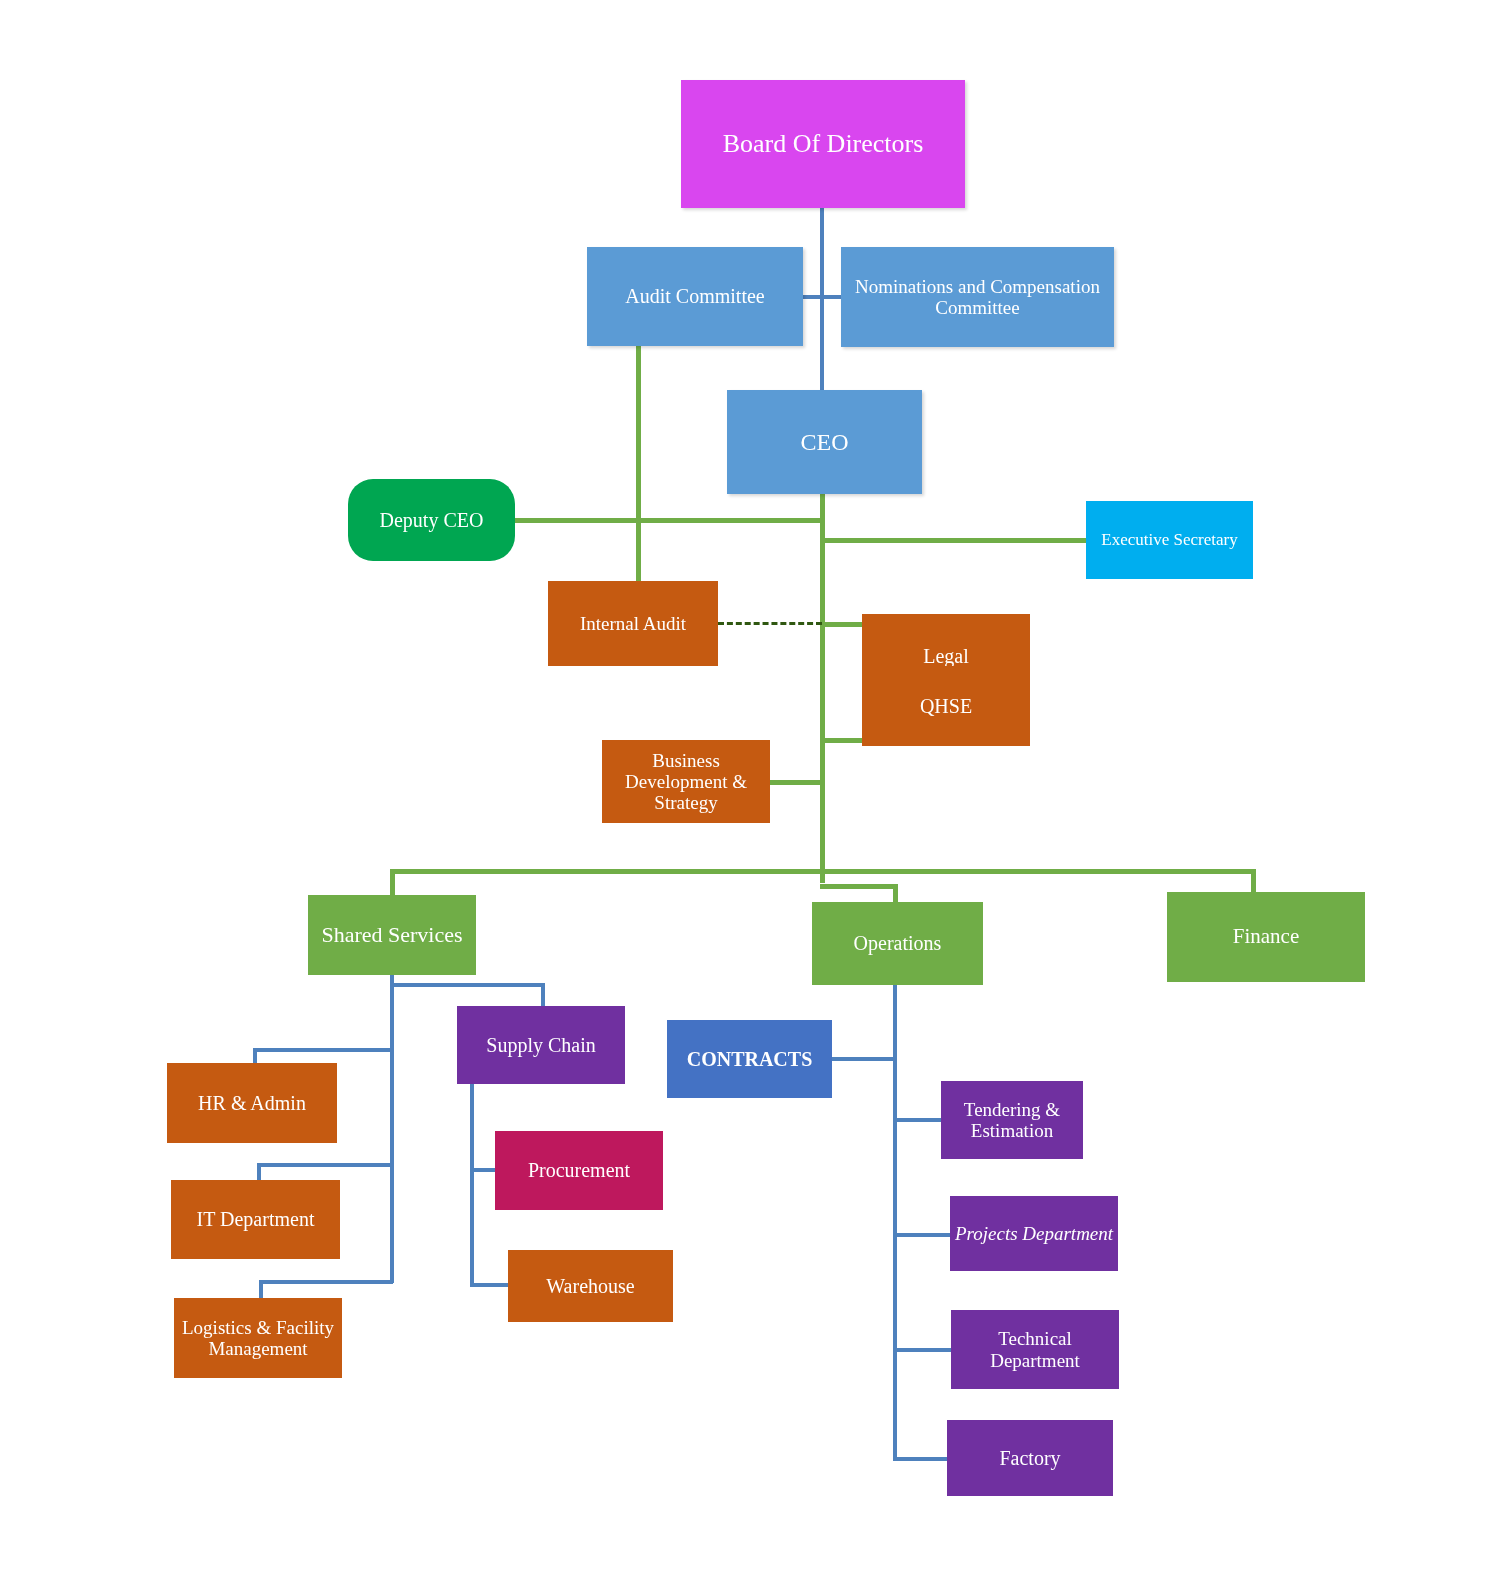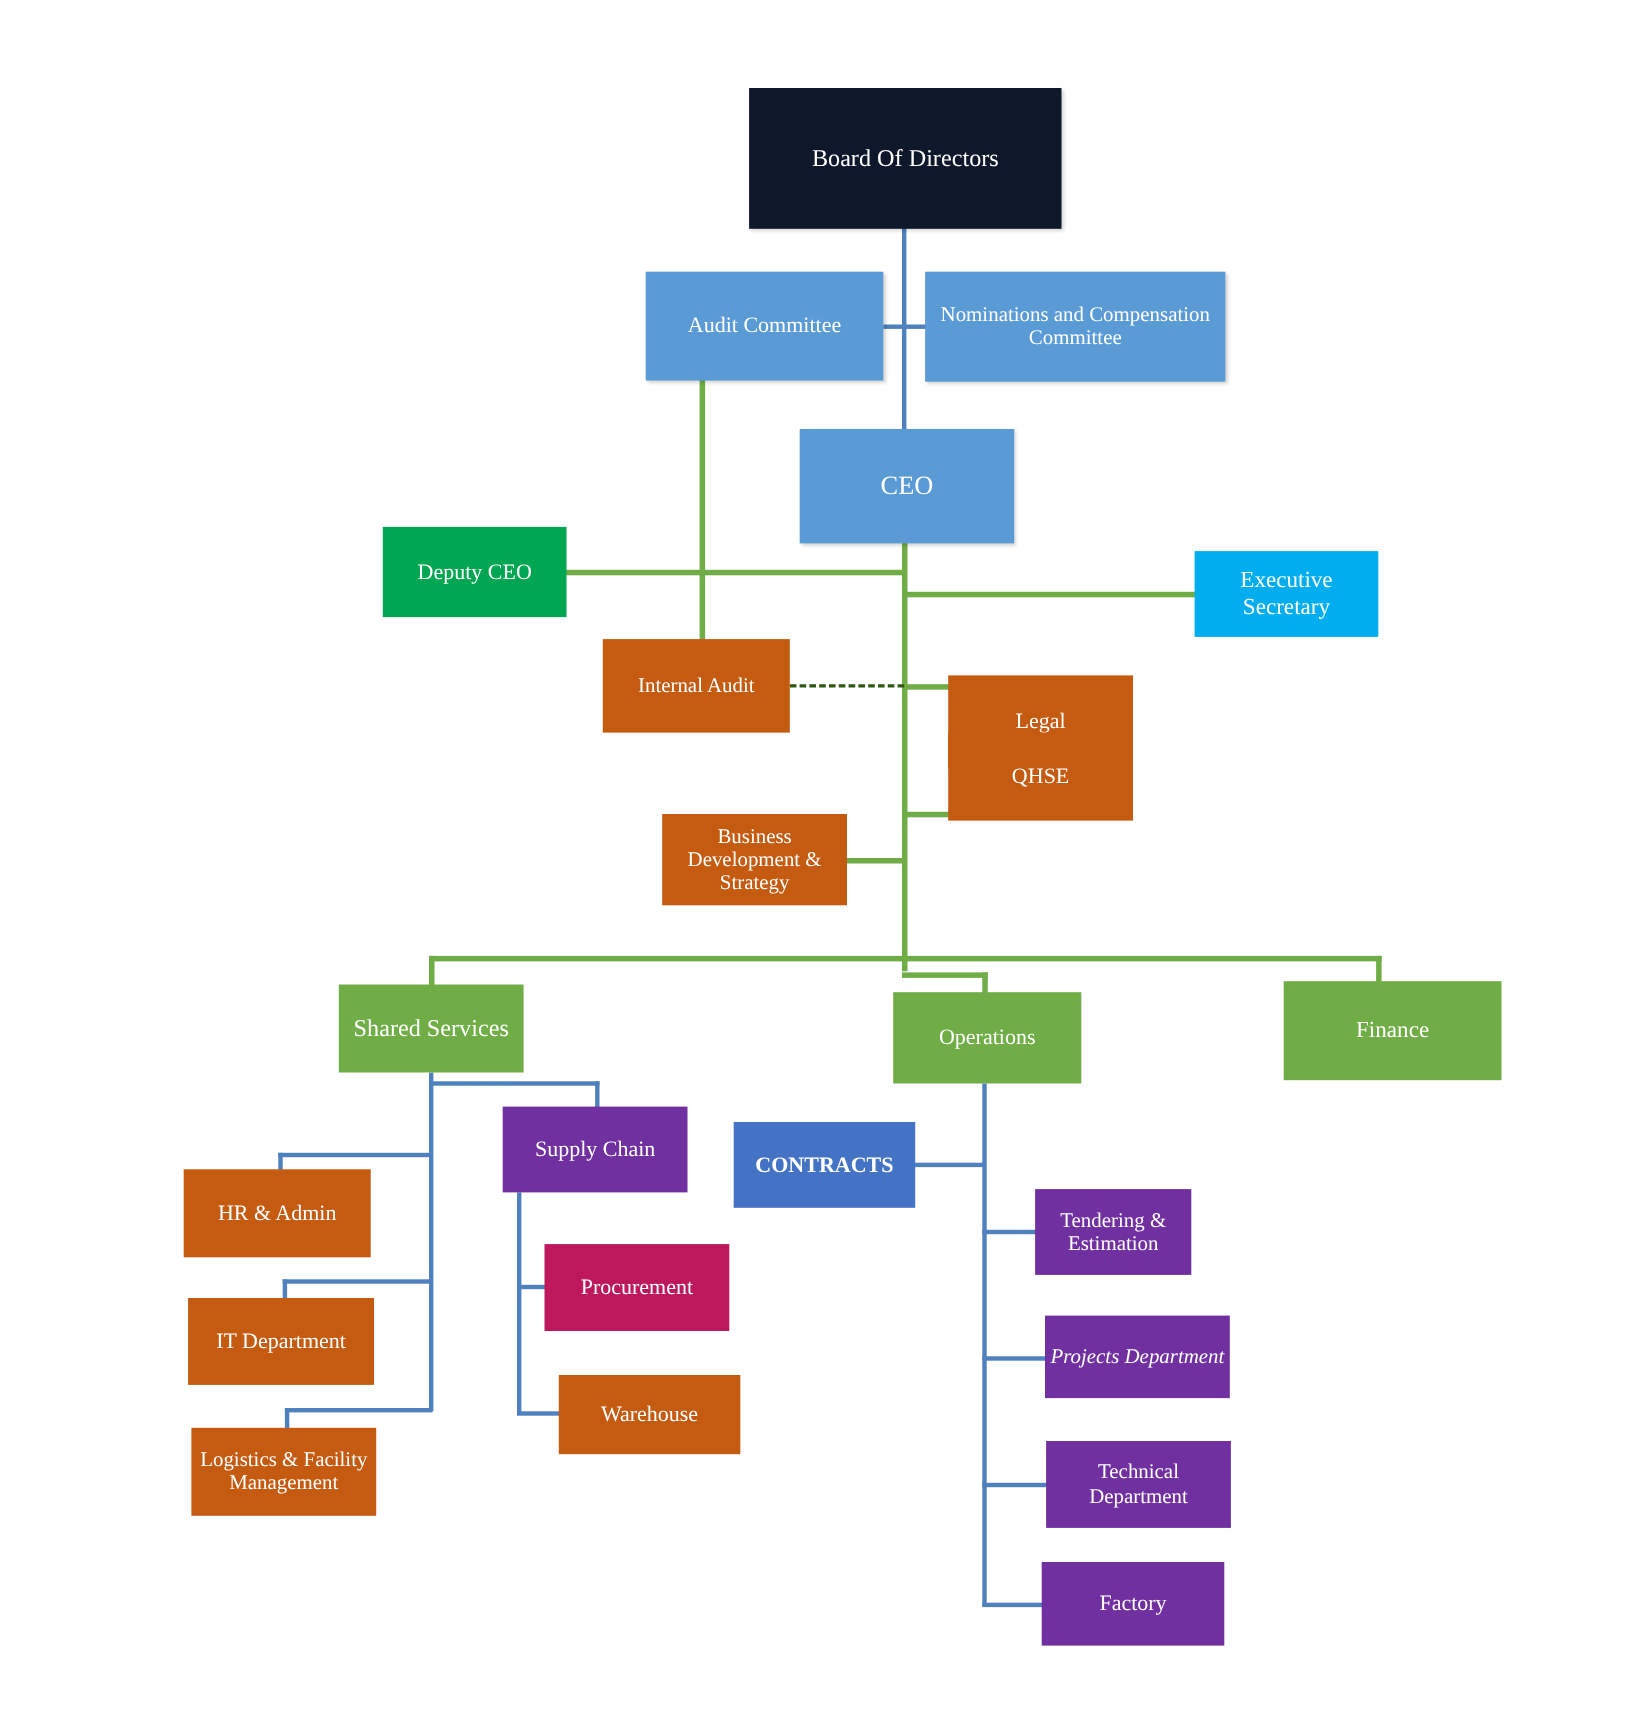--- a/index.html
+++ b/index.html
@@ -79,36 +79,36 @@
       <div class="connector c-blue" style="left: 470px; top: 1168px; width: 28px; height: 4px;"></div>
       <div class="connector c-blue" style="left: 470px; top: 1283px; width: 40px; height: 4px;"></div>
       <div class="connector c-blue" style="left: 893px; top: 985px; width: 4px; height: 475px;"></div>
       <div class="connector c-blue" style="left: 831px; top: 1057px; width: 64px; height: 4px;"></div>
       <div class="connector c-blue" style="left: 893px; top: 1118px; width: 50px; height: 4px;"></div>
       <div class="connector c-blue" style="left: 893px; top: 1233px; width: 59px; height: 4px;"></div>
       <div class="connector c-blue" style="left: 893px; top: 1348px; width: 60px; height: 4px;"></div>
       <div class="connector c-blue" style="left: 893px; top: 1457px; width: 56px; height: 4px;"></div>
     </div>
   <div id="node-layer">
-      <div class="node shadowed" style="left: 681px; top: 80px; width: 284px; height: 128px; background: #0f172a; font-size: 22px;">
+      <div class="node shadowed" style="left: 681px; top: 80px; width: 284px; height: 128px; background: #d946ef; font-size: 26px;">
         <span class="node-label">Board Of Directors</span>
       </div>
       <div class="node shadowed" style="left: 587px; top: 247px; width: 216px; height: 99px; background: rgb(91, 155, 213); font-size: 20px;">
         <span class="node-label">Audit Committee</span>
       </div>
       <div class="node shadowed" style="left: 841px; top: 247px; width: 273px; height: 100px; background: rgb(91, 155, 213); font-size: 19px;">
         <span class="node-label">Nominations and Compensation Committee</span>
       </div>
       <div class="node shadowed" style="left: 727px; top: 390px; width: 195px; height: 104px; background: rgb(91, 155, 213); font-size: 24px;">
         <span class="node-label">CEO</span>
       </div>
-      <div class="node" style="left: 348px; top: 479px; width: 167px; height: 82px; background: rgb(0, 166, 81); font-size: 20px;">
+      <div class="node" style="left: 348px; top: 479px; width: 167px; height: 82px; background: rgb(0, 166, 81); font-size: 20px; border-radius: 25px;">
         <span class="node-label">Deputy CEO</span>
       </div>
-      <div class="node" style="left: 1086px; top: 501px; width: 167px; height: 78px; background: rgb(0, 174, 239); font-size: 21px; align-items: center;">
+      <div class="node" style="left: 1086px; top: 501px; width: 167px; height: 78px; background: rgb(0, 174, 239); font-size: 17px; align-items: center;">
         <span class="node-label">Executive Secretary</span>
       </div>
       <div class="node" style="left: 548px; top: 581px; width: 170px; height: 85px; background: rgb(197, 90, 17); font-size: 19px;">
         <span class="node-label">Internal Audit</span>
       </div>
       <div class="node" style="left: 862px; top: 582px; width: 168px; height: 85px; background: rgb(197, 90, 17); font-size: 20px; margin-top: 32px;">
         <span class="node-label">Legal</span>
       </div>
       <div class="node" style="left: 862px; top: 666px; width: 168px; height: 80px; background: rgb(197, 90, 17); font-size: 20px;">
         <span class="node-label">QHSE</span>

